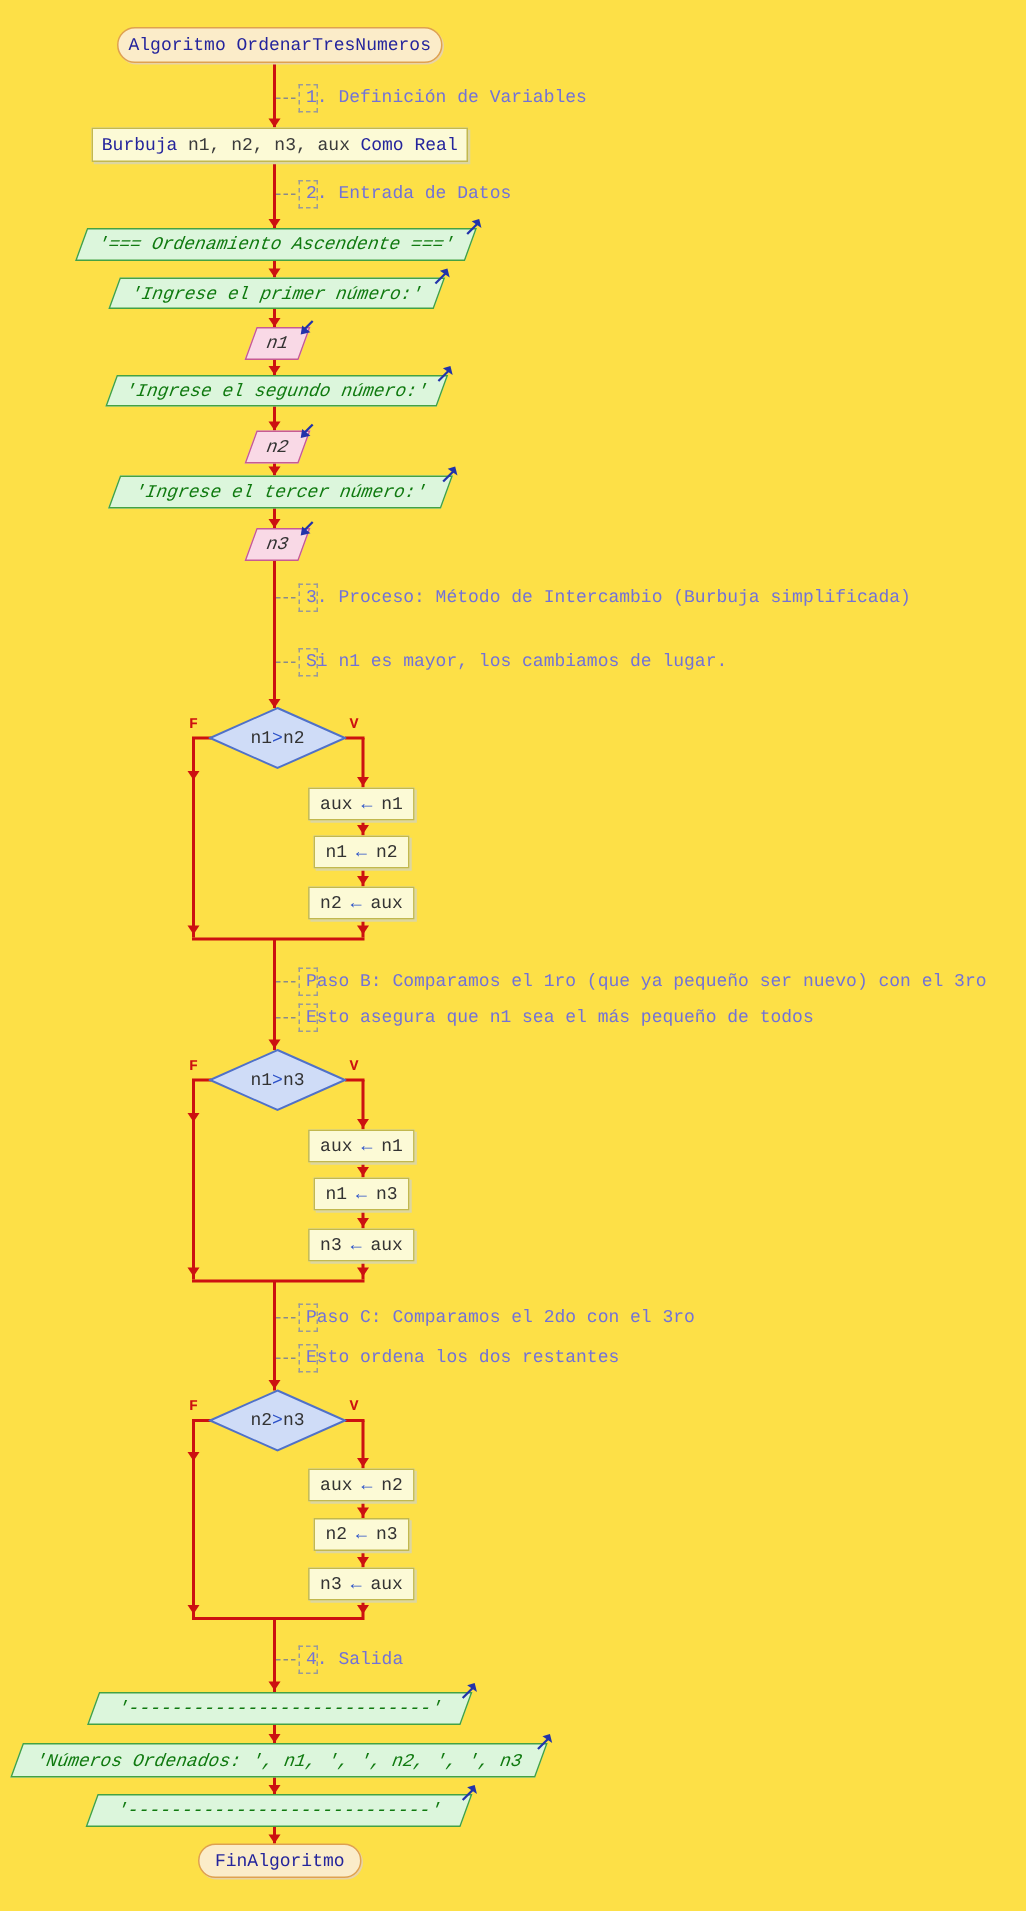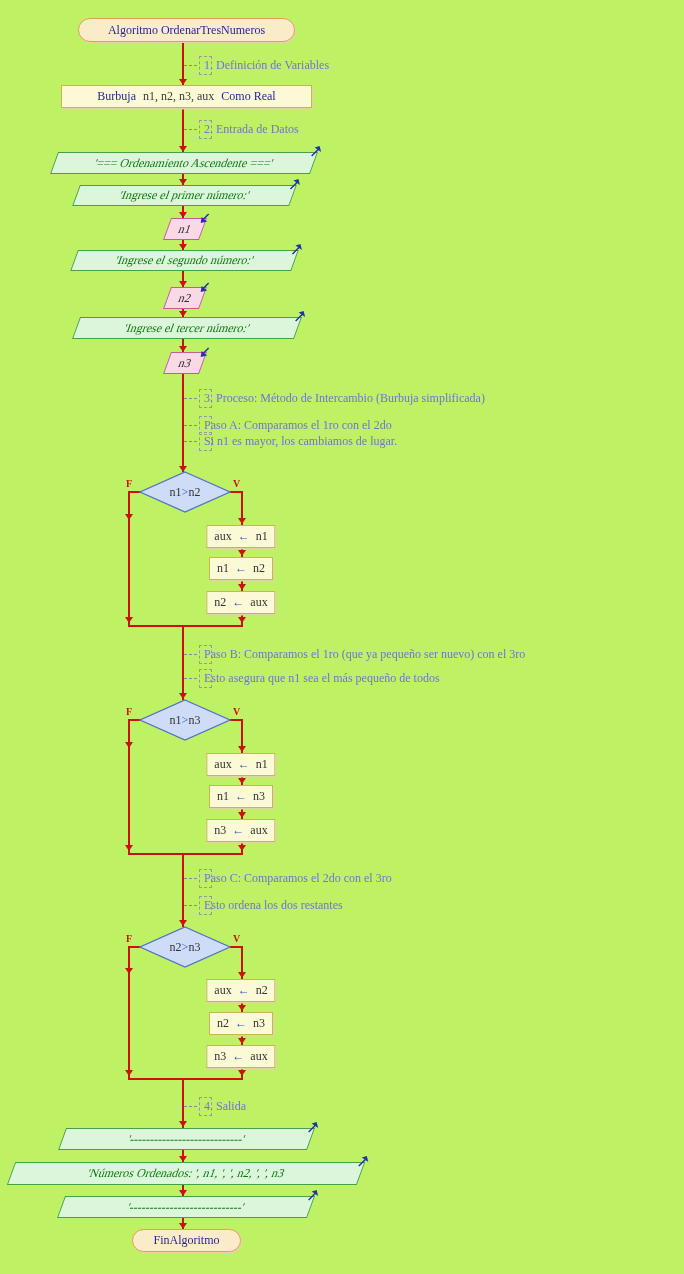--- a/index.html
+++ b/index.html
@@ -1,17 +1,17 @@
 <!DOCTYPE html>
 <html><head>
 <meta charset="utf-8">
 <style>
   html,body{margin:0;padding:0;background:#f8f8f8;}
-  #stage{position:relative;width:684px;height:1274px;background:#bef264;overflow:hidden;
-         font-family:Liberation Serif, serif;font-size:12px;}
+  #stage{position:relative;width:684px;height:1274px;background:#fde047;overflow:hidden;
+         font-family:Liberation Mono, monospace;font-size:12px;}
   
   .vl{position:absolute;width:2px;background:#cc1111;}
   .hl{position:absolute;height:2px;background:#cc1111;}
   .ah{position:absolute;width:0;height:0;border-left:4px solid transparent;
       border-right:4px solid transparent;border-top:6px solid #cc1111;}
   
   .pill{position:absolute;display:flex;align-items:center;justify-content:center;
         background:#fbecc9;border:1.5px solid #dfa150;border-radius:12px;
         color:#24249c;box-shadow:1px 1px 0 #e9d3a6;white-space:nowrap;}
   
@@ -313,25 +313,20 @@
   <div class="comment" style="left:184px;top:120px">
     <span class="cdash"></span>
       <span class="cbr"></span>
       <span class="ctext">2. Entrada de Datos</span>
   </div>
   <div class="comment" style="left:184px;top:389px">
     <span class="cdash"></span>
       <span class="cbr"></span>
       <span class="ctext">3. Proceso: Método de Intercambio (Burbuja simplificada)</span>
   </div>
-  <div class="comment" style="left:184px;top:416px">
-    <span class="cdash"></span>
-      <span class="cbr"></span>
-      <span class="ctext">Paso A: Comparamos el 1ro con el 2do</span>
-  </div>
   <div class="comment" style="left:184px;top:432px">
     <span class="cdash"></span>
       <span class="cbr"></span>
       <span class="ctext">Si n1 es mayor, los cambiamos de lugar.</span>
   </div>
   <div class="comment" style="left:184px;top:645px">
     <span class="cdash"></span>
       <span class="cbr"></span>
       <span class="ctext">Paso B: Comparamos el 1ro (que ya pequeño ser nuevo) con el 3ro</span>
   </div>

